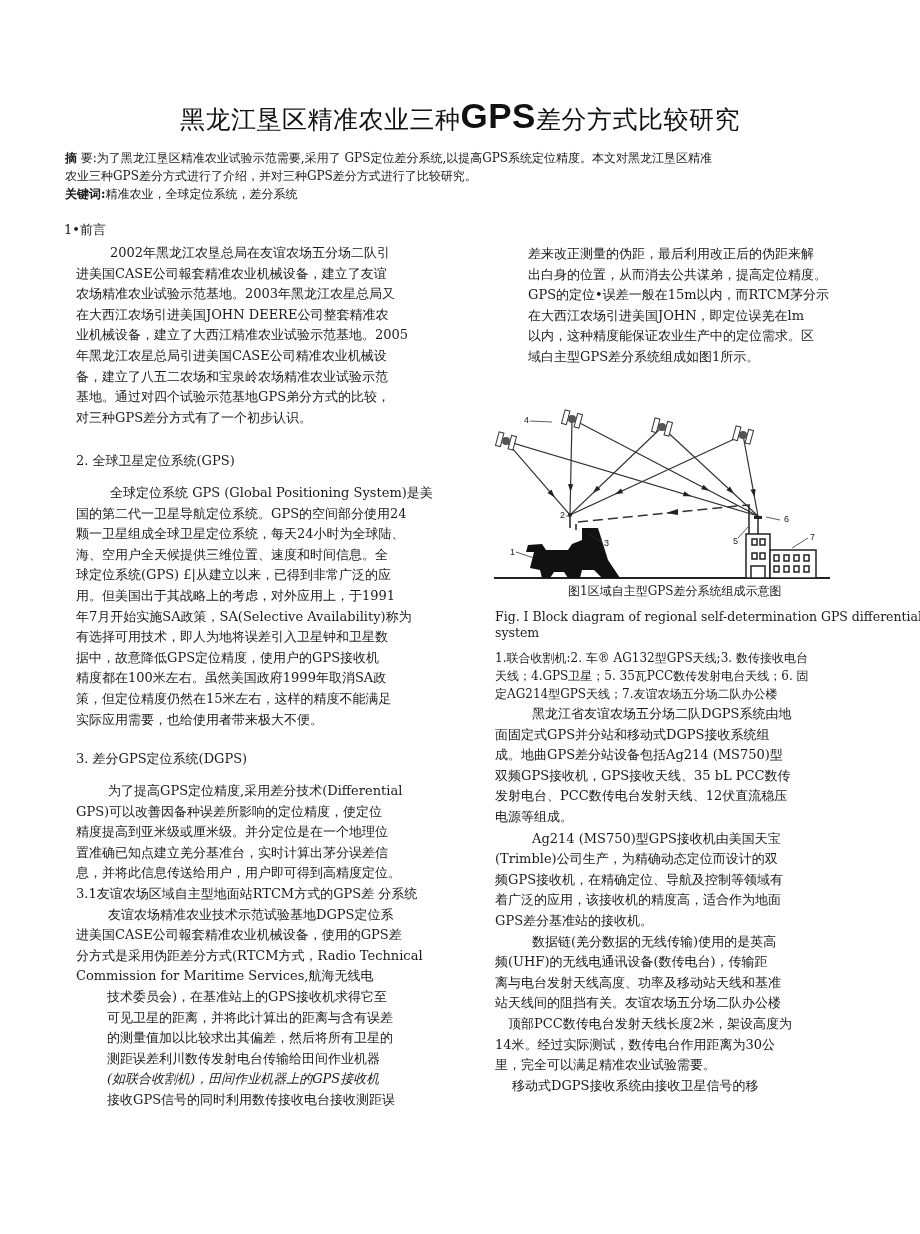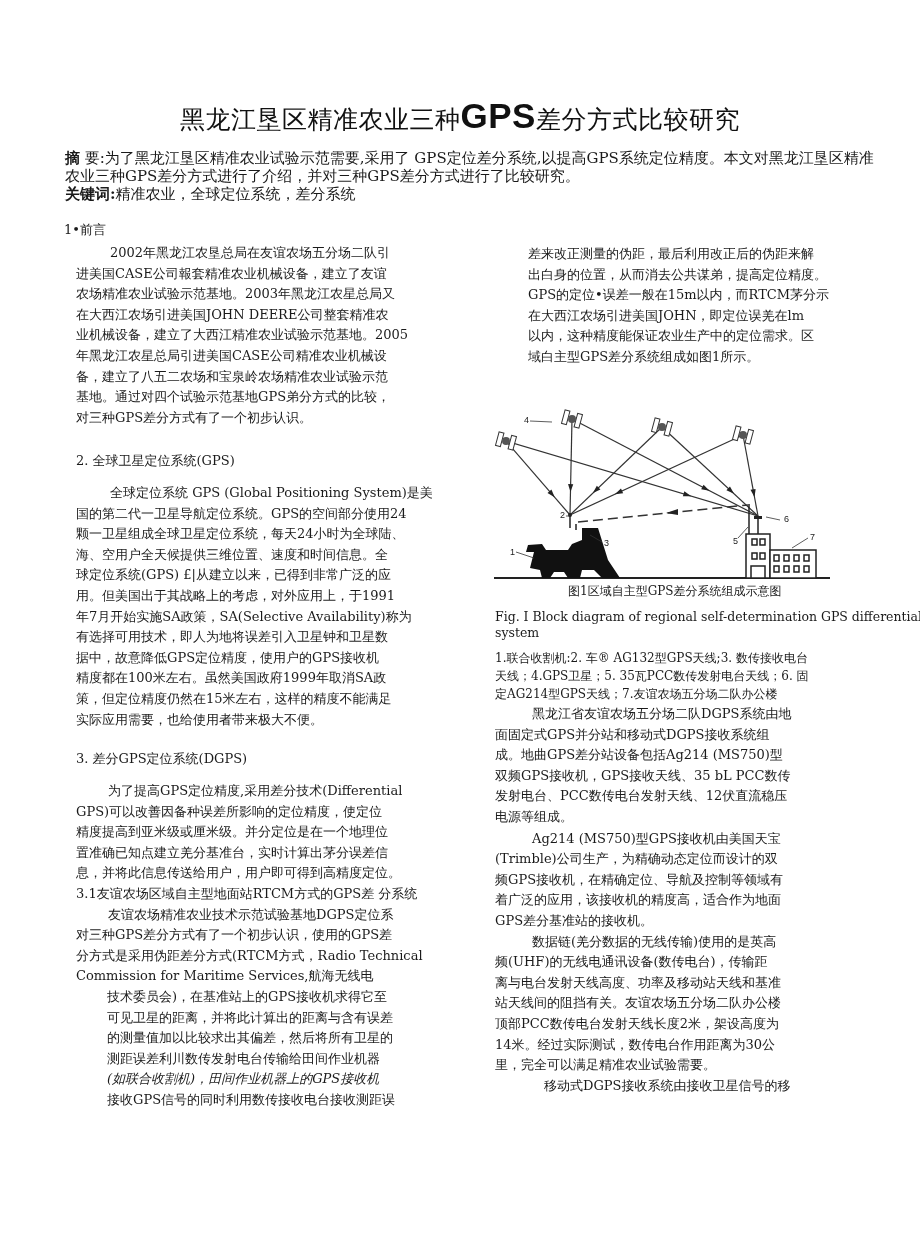--- a/index.html
+++ b/index.html
@@ -2,21 +2,21 @@
 <html><head>
 <meta charset="utf-8">
 <style>
   html, body { margin:0; padding:0; background:#ffffff; }
   body { width:920px; height:1234px; position:relative; overflow:hidden; color:#1a1a1a;
          font-family:"DejaVu Serif", "Liberation Serif", serif; }
   .abs { position:absolute; white-space:nowrap; }
   .title { left:0; width:920px; top:96px; text-align:center; font-family:"DejaVu Sans","Liberation Sans",sans-serif;
            font-size:25px; color:#111; letter-spacing:0.5px; }
   .title b { font-family:"Liberation Sans", sans-serif; font-weight:bold; font-size:35px; }
-  .small { font-size:15px; line-height:18.5px; }
+  .small { font-size:12px; line-height:18.5px; }
   .line { position:absolute; white-space:nowrap; font-size:13px; line-height:16px; }
   .sec { position:absolute; white-space:nowrap; font-size:13px; }
   .cap { font-size:12px; }
   svg text { font-family:"Liberation Sans", sans-serif; }
 </style>
 </head>
 <body>
 
 <div class="abs title"><span>黑龙江垦区精准农业三种</span><b>GPS</b><span>差分方式比较研究</span></div>
 
@@ -49,21 +49,21 @@
     <div class="line" style="left: 76px; top: 691px;">策，但定位精度仍然在15米左右，这样的精度不能满足</div>
     <div class="line" style="left: 76px; top: 711.6px;">实际应用需要，也给使用者带来极大不便。</div>
     <div class="sec" style="left: 76px; top: 750px;">3.   差分GPS定位系统(DGPS)</div>
     <div class="line" style="left: 108px; top: 783px;">为了提高GPS定位精度,采用差分技术(Differential</div>
     <div class="line" style="left: 76px; top: 803.6px;">GPS)可以改善因备种误差所影响的定位精度，使定位</div>
     <div class="line" style="left: 76px; top: 824.2px;">精度提高到亚米级或厘米级。并分定位是在一个地理位</div>
     <div class="line" style="left: 76px; top: 844.8px;">置准确已知点建立羌分基准台，实时计算出茅分误差信</div>
     <div class="line" style="left: 76px; top: 865.4px;">息，并将此信息传送给用户，用户即可得到高精度定位。</div>
     <div class="line" style="left: 76px; top: 886px;">3.1友谊农场区域自主型地面站RTCM方式的GPS差  分系统</div>
     <div class="line" style="left: 108px; top: 906.6px;">友谊农场精准农业技术示范试验基地DGPS定位系</div>
-    <div class="line" style="left: 76px; top: 927.2px;">对三种GPS差分方式有了一个初步认识，使用的GPS差</div>
+    <div class="line" style="left: 76px; top: 927.2px;">进美国CASE公司報套精准农业机械设备，使用的GPS差</div>
     <div class="line" style="left: 76px; top: 947.8px;">分方式是采用伪距差分方式(RTCM方式，Radio     Technical</div>
     <div class="line" style="left: 76px; top: 968.4px;">Commission for Maritime Services,航海无线电</div>
     <div class="line" style="left: 107px; top: 989px;">技术委员会)，在基准站上的GPS接收机求得它至</div>
     <div class="line" style="left: 107px; top: 1009.6px;">可见卫星的距离，并将此计算出的距离与含有误差</div>
     <div class="line" style="left: 107px; top: 1030.2px;">的测量值加以比较求出其偏差，然后将所有卫星的</div>
     <div class="line" style="left: 107px; top: 1050.8px;">测距误差利川数传发射电台传输给田间作业机器</div>
     <div class="line" style="left: 107px; top: 1071.4px; font-style: italic;">(如联合收割机)，田间作业机器上的GPS接收机</div>
     <div class="line" style="left: 107px; top: 1092px;">接收GPS信号的同时利用数传接收电台接收测距误</div>
   </div>
 
@@ -88,24 +88,24 @@
     <div class="line" style="left: 495px; top: 809px;">电源等组成。</div>
     <div class="line" style="left: 532px; top: 830.6px;">Ag214                        (MS750)型GPS接收机由美国天宝</div>
     <div class="line" style="left: 495px; top: 851.2px;">(Trimble)公司生产，为精确动态定位而设计的双</div>
     <div class="line" style="left: 495px; top: 871.8px;">频GPS接收机，在精确定位、导航及控制等领域有</div>
     <div class="line" style="left: 495px; top: 892.4px;">着广泛的应用，该接收机的精度高，适合作为地面</div>
     <div class="line" style="left: 495px; top: 913px;">GPS差分基准站的接收机。</div>
     <div class="line" style="left: 532px; top: 933.6px;">数据链(羌分数据的无线传输)使用的是英高</div>
     <div class="line" style="left: 495px; top: 954.2px;">频(UHF)的无线电通讯设备(数传电台)，传输距</div>
     <div class="line" style="left: 495px; top: 974.8px;">离与电台发射天线高度、功率及移动站天线和基准</div>
     <div class="line" style="left: 495px; top: 995.4px;">站天线间的阻挡有关。友谊农场五分场二队办公楼</div>
-    <div class="line" style="left: 495px; top: 1016px;">顶部PCC数传电台发射天线长度2米，架设高度为</div>
+    <div class="line" style="left: 508px; top: 1016px;">顶部PCC数传电台发射天线长度2米，架设高度为</div>
     <div class="line" style="left: 495px; top: 1036.6px;">14米。经过实际测试，数传电台作用距离为30公</div>
     <div class="line" style="left: 495px; top: 1057.2px;">里，完全可以满足精准农业试验需要。</div>
-    <div class="line" style="left: 544px; top: 1077.8px;">移动式DGPS接收系统由接收卫星信号的移</div>
+    <div class="line" style="left: 512px; top: 1077.8px;">移动式DGPS接收系统由接收卫星信号的移</div>
   </div>
 
 <svg id="fig" style="position:absolute; left:490px; top:400px;" width="345" height="185" viewBox="0 0 345 185">
   <defs>
     <g id="sat">
       <rect x="-9" y="-7" width="5" height="14" fill="#fff" stroke="#333" stroke-width="1" transform="rotate(15)"></rect>
       <rect x="4" y="-7" width="5" height="14" fill="#fff" stroke="#333" stroke-width="1" transform="rotate(15)"></rect>
       <circle cx="0" cy="0" r="4" fill="#555"></circle>
     </g>
   </defs>

